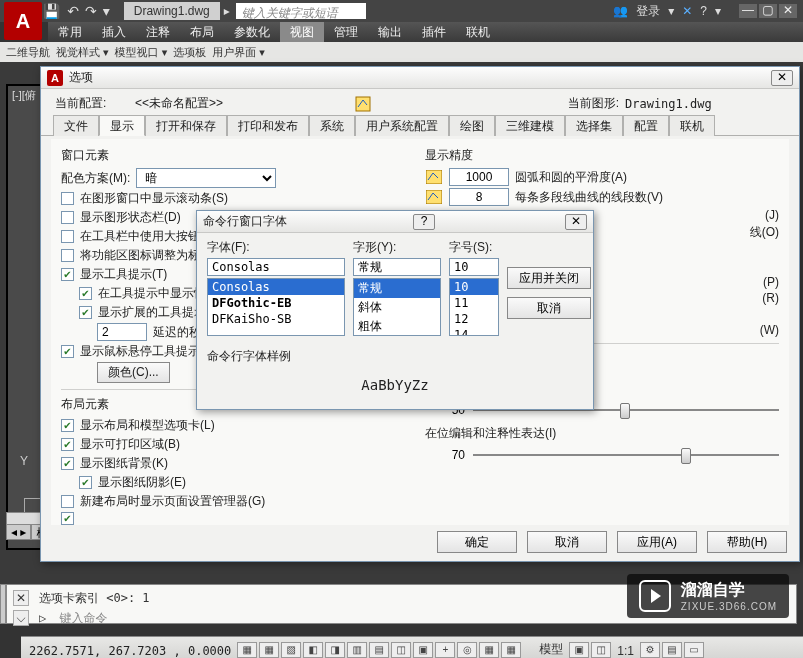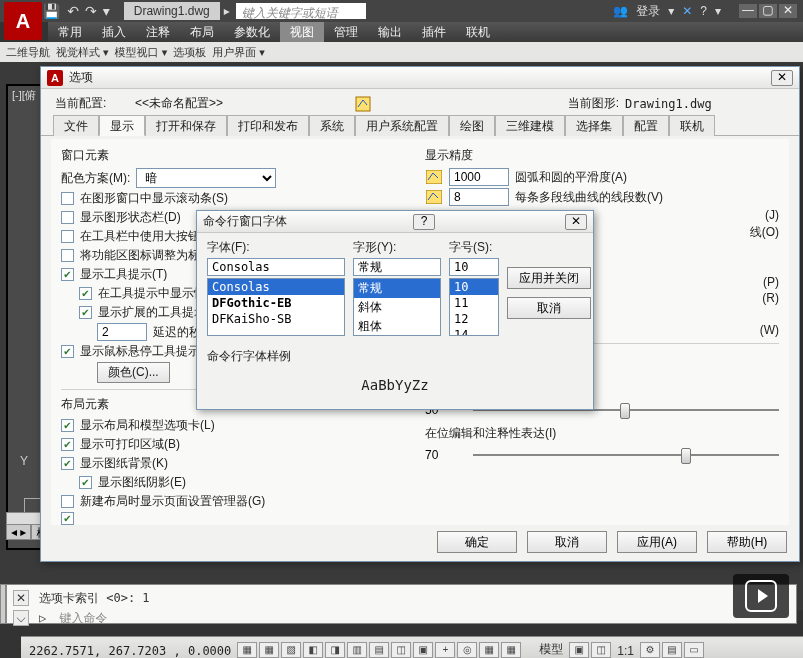--- a/index.html
+++ b/index.html
@@ -94,24 +94,24 @@
 .chk.checked::after { content: "✔"; color: #2a7a2a; font-size: 10px; line-height: 10px; }
 label { color: #222; }
 
 select.combo { border: 1px solid #7a96b0; background: #fff; height: 20px; padding: 0 4px; }
 input.num { width: 50px; height: 18px; border: 1px solid #7a96b0; background: #fff; padding: 0 4px; text-align: left; }
 
 .btn-small { border: 1px solid #888; background: linear-gradient(#fafafa,#e4e4e4); padding: 1px 10px; color: #222; }
 
 .ic16 { width: 18px; height: 16px; display: inline-flex; align-items: center; justify-content: center; }
 .ic16 svg { width: 16px; height: 14px; }
-input.wval { width: 60px; height: 18px; border: 1px solid #7a96b0; background: #fff; padding: 0 4px; }
+input.wval { width: 60px; height: 18px; border: 1px solid #7a96b0; background: #fff; padding: 0 4px; text-align: center; }
 
 .slider-row { display: flex; align-items: center; gap: 8px; margin: 2px 0 6px 0; }
-.slider-row .sval { width: 40px; }
+.slider-row .sval { width: 40px; text-align: right; }
 .slider { flex: 1; height: 18px; position: relative; }
 .slider .track { position: absolute; top: 8px; left: 0; right: 0; height: 2px; background: #888; }
 .slider .thumb { position: absolute; top: 2px; width: 10px; height: 16px; background: linear-gradient(#fafafa,#ccc); border: 1px solid #777; border-radius: 2px; }
 
 .dlg-buttons { position: absolute; right: 12px; bottom: 8px; display: flex; gap: 10px; }
 .dlg-buttons button { width: 80px; height: 22px; border: 1px solid #888; background: linear-gradient(#fafafa,#e4e4e4); }
 
 
 .dlg-font { position: absolute; left: 196px; top: 210px; width: 398px; height: 200px; background: #f2f2f0; border: 1px solid #7a96b0; box-shadow: 2px 2px 8px rgba(0,0,0,.4); z-index: 30; }
 .dlg-font .dlg-title .help { width: 22px; height: 16px; border: 1px solid #888; background: #eee; text-align: center; line-height: 13px; margin-right: 4px; border-radius: 2px; }
@@ -480,13 +480,17 @@
       <button>应用并关闭</button>
       <button>取消</button>
     </div>
   </div>
   <div class="sample-lbl">命令行字体样例</div>
   <div class="sample-box">AaBbYyZz</div>
 </div>
 
 <div class="watermark">
   <div class="play"></div>
+  <div>
+    <div class="t1">溜溜自学</div>
+    <div class="t2">ZIXUE.3D66.COM</div>
+  </div>
 </div>
 
 </body></html>

